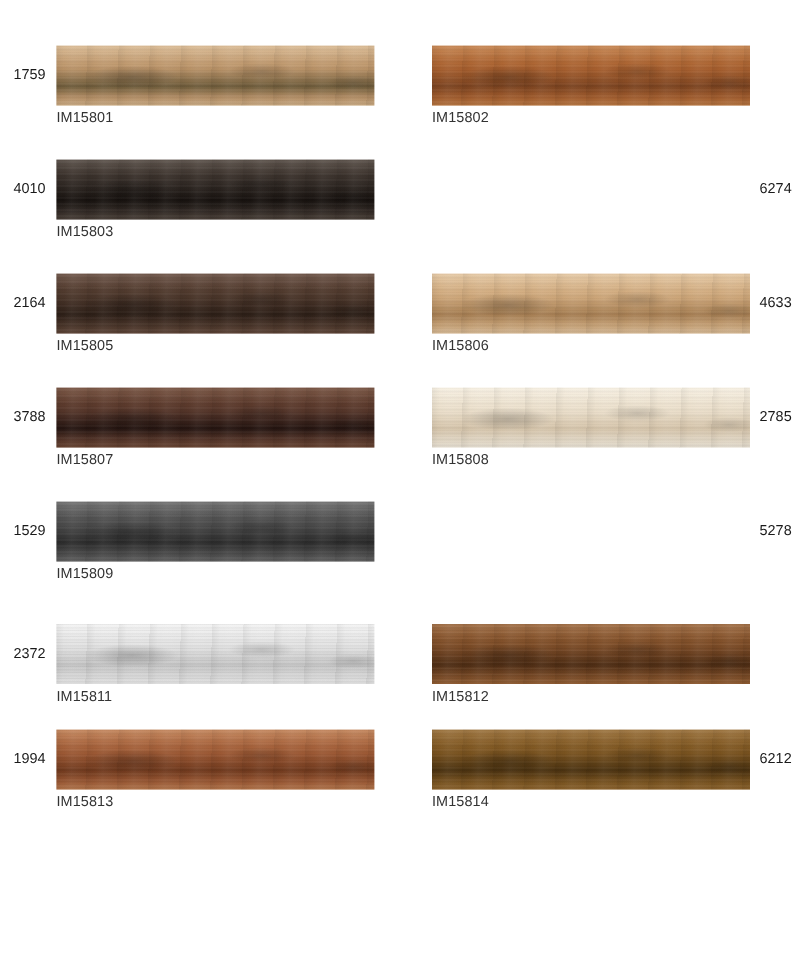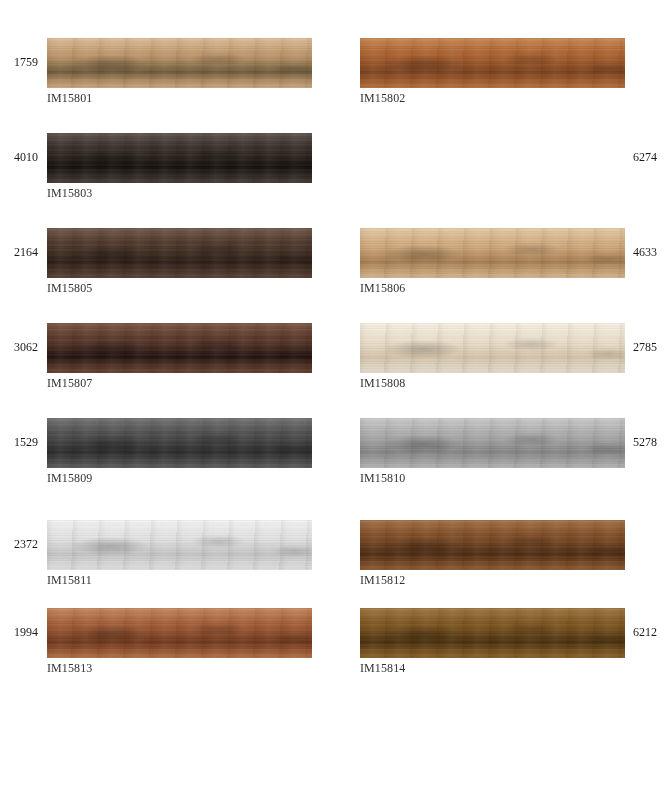--- a/index.html
+++ b/index.html
@@ -14,21 +14,20 @@
     position: relative;
     font-family: "Liberation Sans", sans-serif;
     overflow: hidden;
   }
 
   #catalog {
     position: absolute;
     left: 0; top: 0;
     width: 667px;
     height: 800px;
-    font-family: Liberation Serif, serif;
   }
 
   .row {
     position: absolute;
     left: 0;
     width: 667px;
     height: 95px;
   }
 
   .cell {
@@ -170,21 +169,21 @@
           <div class="grain lines"></div>
           <div class="grain streaks"></div>
           <div class="grain knot"></div>
           <div class="grain sheen"></div>
         </div>
         <div class="code">IM15806</div>
       </div>
       <div class="num right-num">4633</div>
     </div>
     <div class="row" style="top: 323px;">
-      <div class="num left-num">3062</div>
+      <div class="num left-num">3788</div>
       <div class="cell left">
         <div class="swatch" style="background: linear-gradient(rgb(110, 71, 52) 0%, rgb(86, 54, 42) 38%, rgb(36, 20, 16) 68%, rgb(86, 54, 42) 86%, rgb(110, 71, 52) 100%);">
           <div class="grain lines"></div>
           <div class="grain streaks"></div>
           <div class="grain knot"></div>
           <div class="grain sheen"></div>
         </div>
         <div class="code">IM15807</div>
       </div>
       <div class="cell right">
@@ -202,29 +201,20 @@
       <div class="num left-num">1529</div>
       <div class="cell left">
         <div class="swatch" style="background: linear-gradient(rgb(102, 102, 102) 0%, rgb(75, 75, 75) 38%, rgb(44, 44, 44) 68%, rgb(75, 75, 75) 86%, rgb(102, 102, 102) 100%);">
           <div class="grain lines"></div>
           <div class="grain streaks"></div>
           <div class="grain knot"></div>
           <div class="grain sheen"></div>
         </div>
         <div class="code">IM15809</div>
       </div>
-      <div class="cell right">
-        <div class="swatch" style="background: linear-gradient(rgb(196, 196, 196) 0%, rgb(169, 169, 169) 38%, rgb(134, 134, 134) 68%, rgb(169, 169, 169) 86%, rgb(196, 196, 196) 100%);">
-          <div class="grain lines"></div>
-          <div class="grain streaks"></div>
-          <div class="grain knot"></div>
-          <div class="grain sheen"></div>
-        </div>
-        <div class="code">IM15810</div>
-      </div>
       <div class="num right-num">5278</div>
     </div>
     <div class="row" style="top: 520px;">
       <div class="num left-num">2372</div>
       <div class="cell left">
         <div class="swatch" style="background: linear-gradient(rgb(242, 242, 242) 0%, rgb(226, 226, 226) 38%, rgb(198, 198, 198) 68%, rgb(226, 226, 226) 86%, rgb(242, 242, 242) 100%);">
           <div class="grain lines"></div>
           <div class="grain streaks"></div>
           <div class="grain knot"></div>
           <div class="grain sheen"></div>

